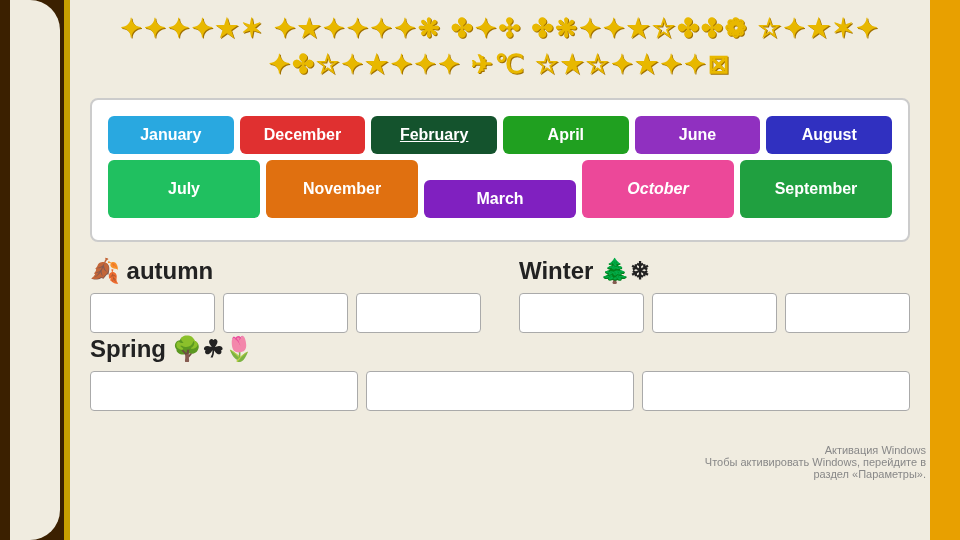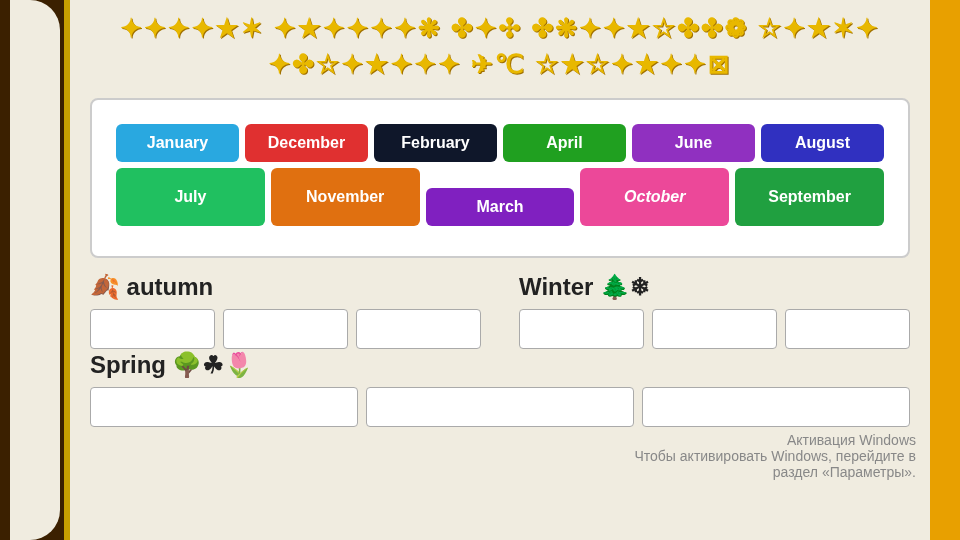--- a/index.html
+++ b/index.html
@@ -65,21 +65,21 @@
       font-weight: bold;
       text-shadow: 1px 1px 0 #a07000;
       letter-spacing: 2px;
     }
 
     
     .months-container {
       background: white;
       border: 2px solid #ccc;
       border-radius: 8px;
-      padding: 24px;
+      padding: 16px;
       margin: 0 auto 15px auto;
       max-width: 820px;
     }
     .months-row {
       display: flex;
       gap: 6px;
       margin-bottom: 6px;
       justify-content: center;
     }
     .month-btn {
@@ -89,21 +89,21 @@
       color: white;
       font-size: 16px;
       font-weight: bold;
       cursor: pointer;
       flex: 1;
       min-width: 90px;
       text-align: center;
     }
     .month-jan { background: #29a8e0; }
     .month-dec { background: #e03030; }
-    .month-feb { background: #0f172a; }
+    .month-feb { background: #14532d; text-decoration: underline; }
     .month-apr { background: #20a020; }
     .month-jun { background: #9030c0; }
     .month-aug { background: #3030c0; }
     .month-jul { background: #20c060; }
     .month-nov { background: #e07010; }
     .month-mar { background: #8020c0; margin-top: 20px; }
     .month-oct { background: #ec4899; font-style: italic; }
     .month-sep { background: #20a040; }
     .month-may { background: #e06010; }
 
@@ -133,23 +133,23 @@
       height: 40px;
       border: 1.5px solid #aaa;
       border-radius: 4px;
       background: white;
     }
 
     
     .win-activation {
       position: absolute;
       bottom: 60px;
-      right: 44px;
+      right: 34px;
       color: #888;
-      font-size: 14px;
+      font-size: 11px;
       text-align: right;
       pointer-events: none;
     }
   </style>
 </head>
 <body>
 
 <div class="left-stripe">
   <div class="left-stripe-inner"></div>
 </div>

